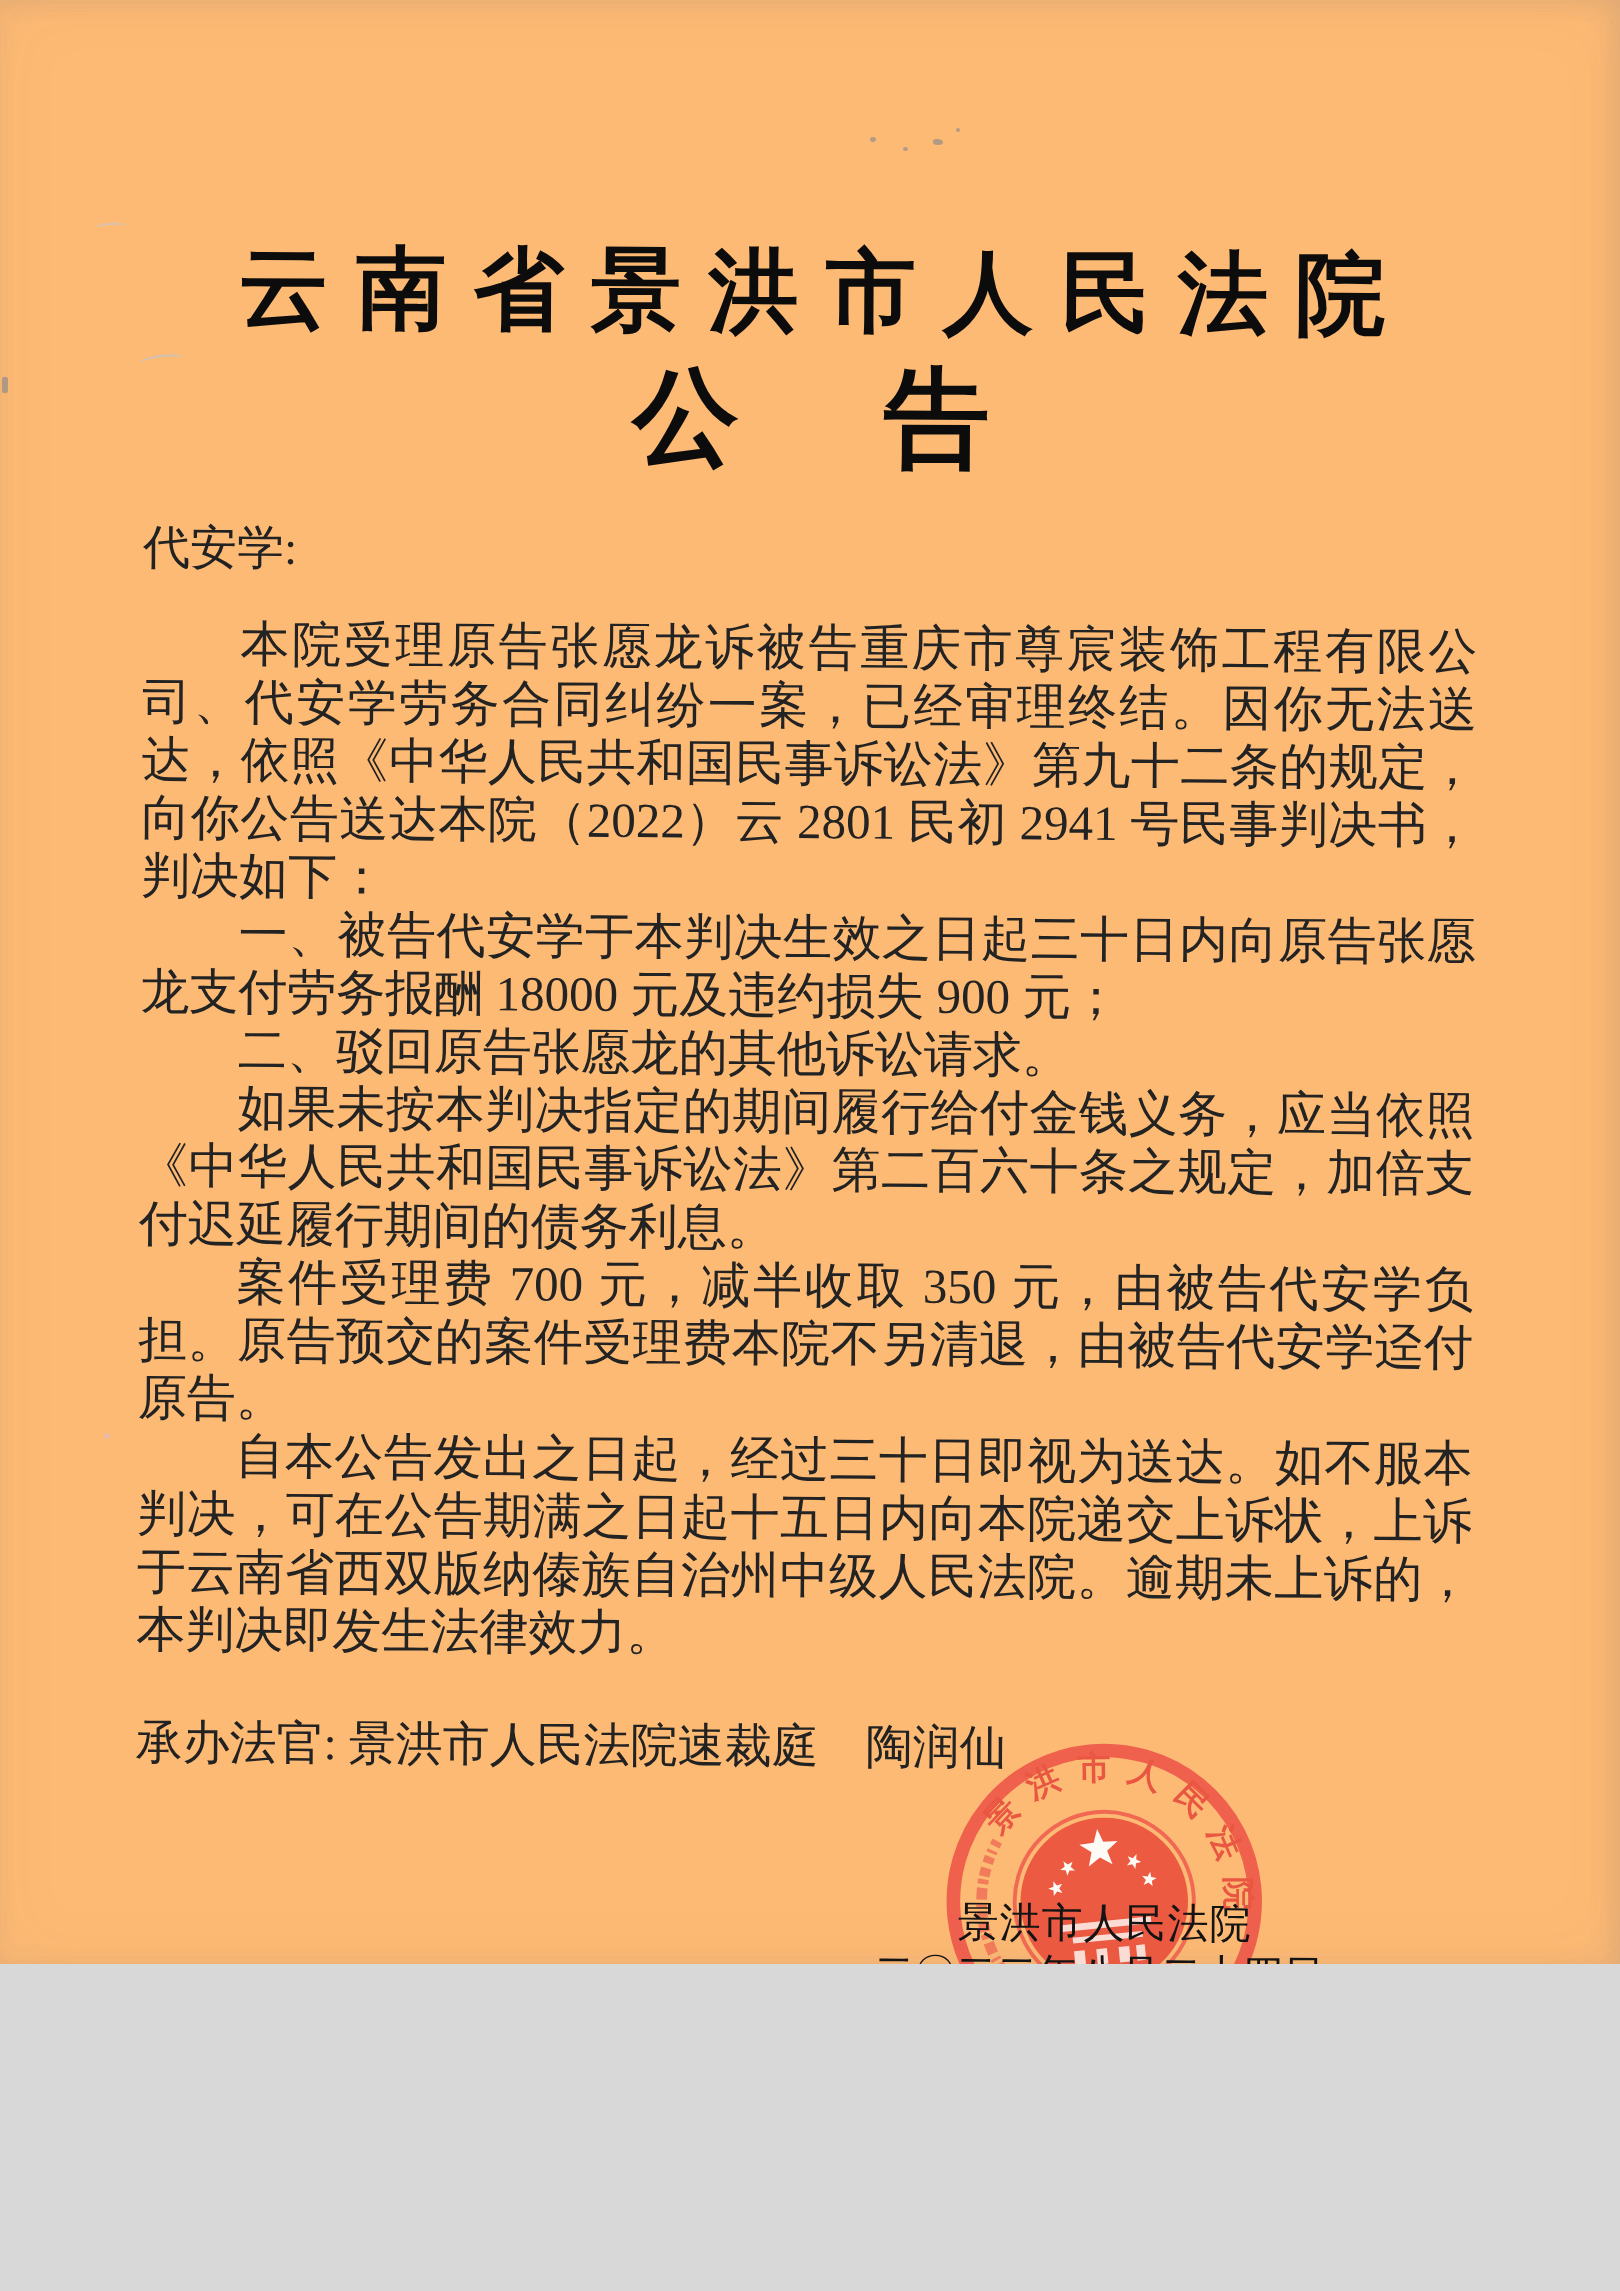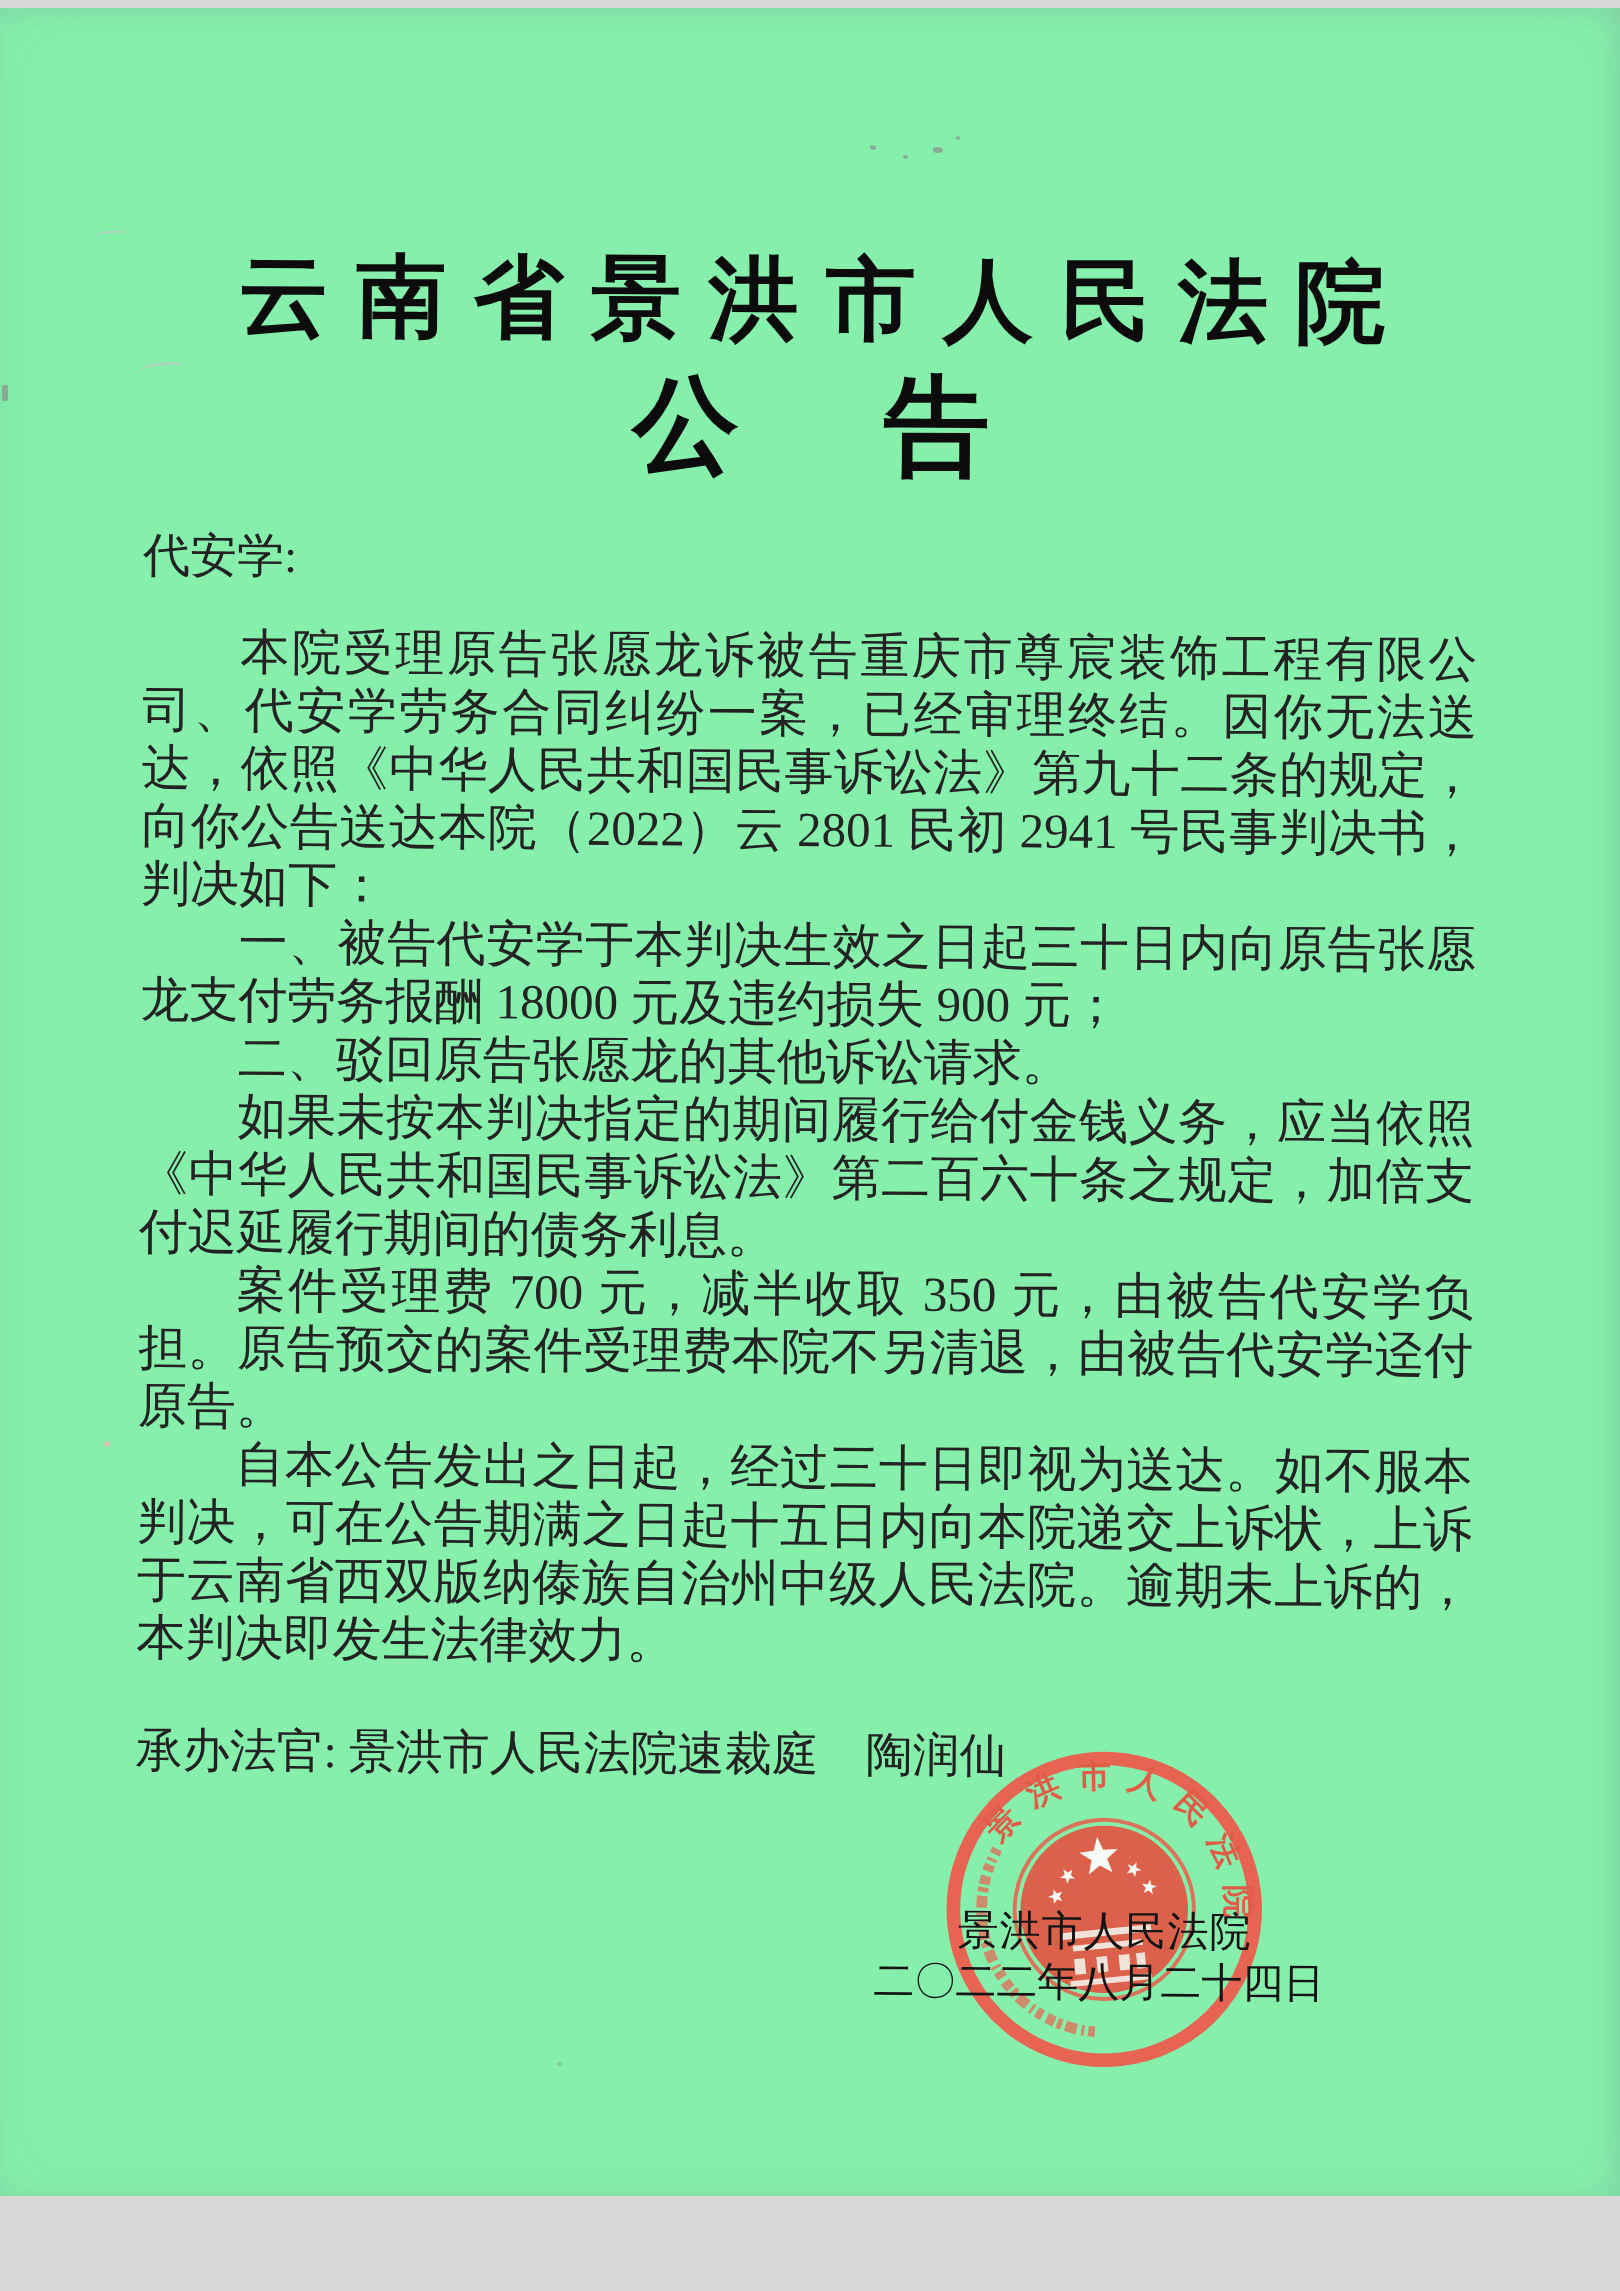--- a/index.html
+++ b/index.html
@@ -1,20 +1,20 @@
 <!DOCTYPE html>
 <html><head>
 <meta charset="utf-8">
 <style>
   html,body{margin:0;padding:0;background:#d8d8d8;}
   .page{
     position:relative;
-    width:1620px;height:2188px;
-    margin:8px auto;
-    background:#86efac;
+    width:1620px;height:1964px;
+    margin:0 auto;
+    background:#fdba74;
     overflow:hidden;
     font-family:"Liberation Serif","DejaVu Serif",serif;
     box-shadow:inset 0 0 69px rgba(120,120,128,.06),
                inset -11.8px 0 21.6px rgba(110,110,120,.10),
                inset 0 9.8px 17.6px rgba(120,120,128,.05);
   }
   .content{
     position:absolute;left:145px;top:223px;width:1335px;
     transform:rotate(.35deg);
     transform-origin:0 0;

